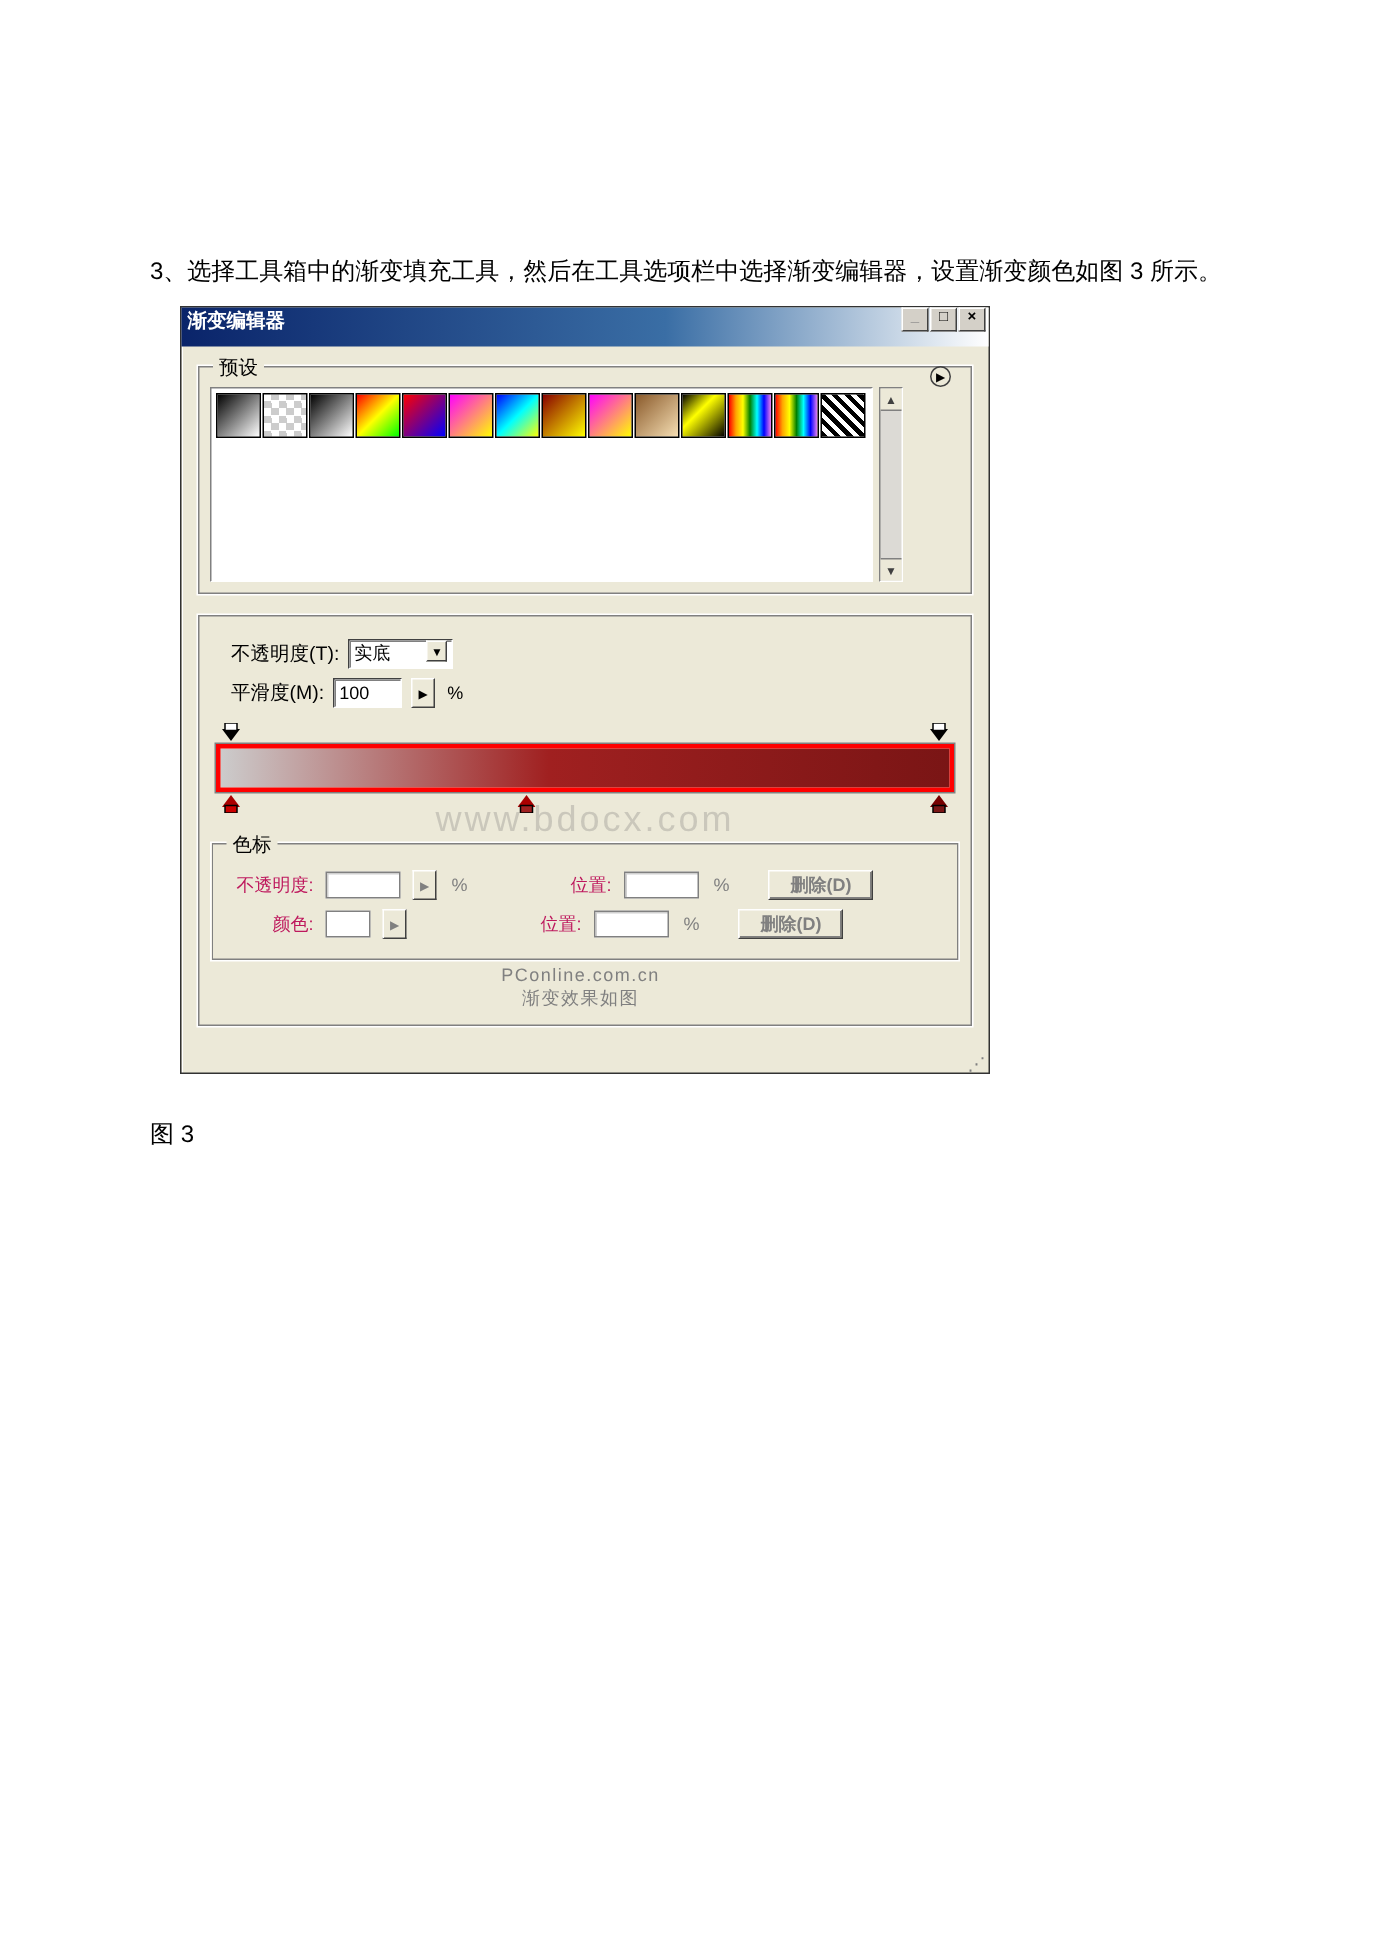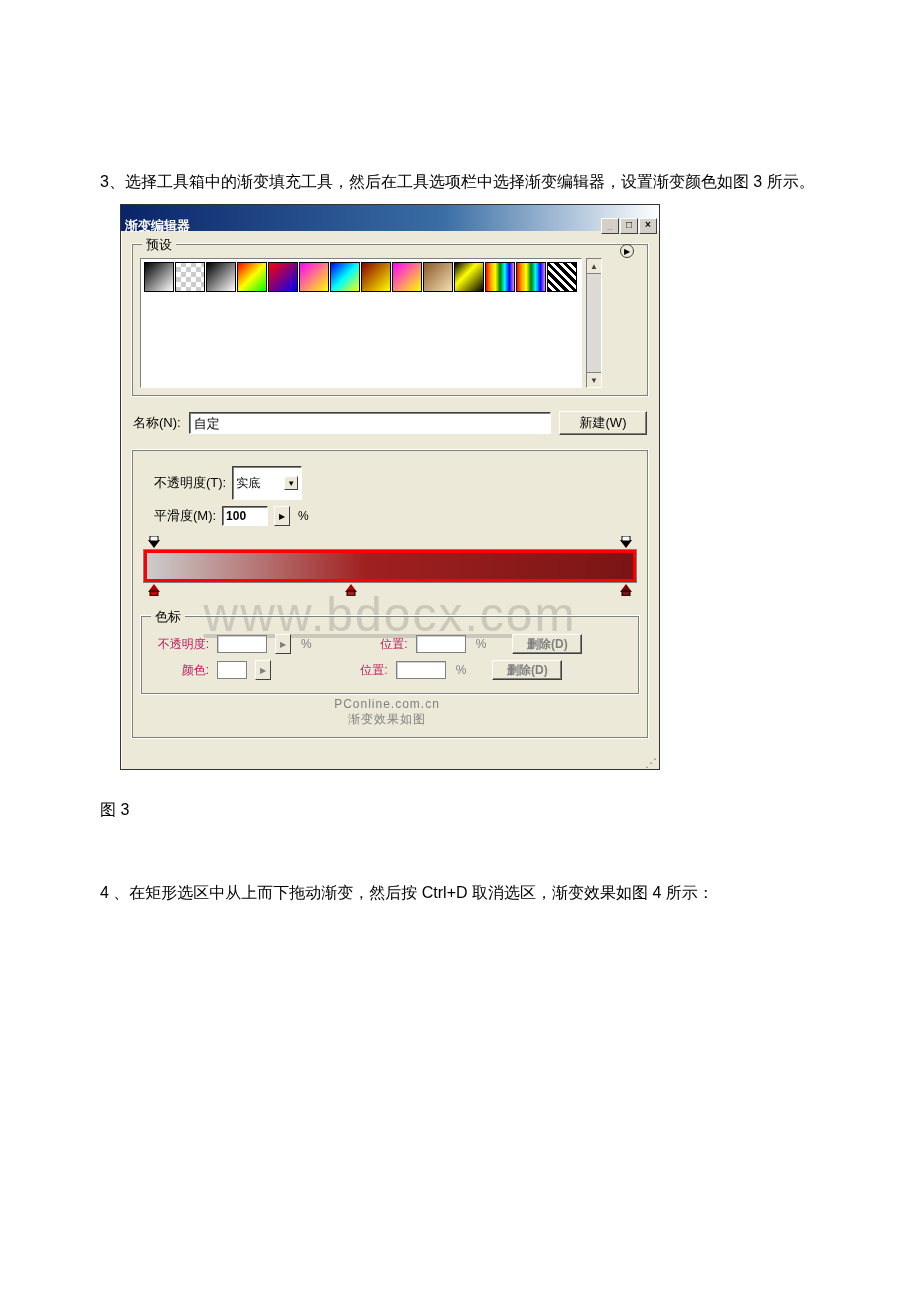--- a/index.html
+++ b/index.html
@@ -34,22 +34,21 @@
     box-shadow: 1px 1px 0 #fff inset;
     font-family: "SimSun", sans-serif;
     font-size: 13px;
     color: #000;
   }
   .titlebar {
     height: 26px;
     background: linear-gradient(to right, #0a246a 0%, #3a6ea5 60%, #fff 100%);
     color: #fff;
     display: flex;
-    align-items: center;
-    padding: 16px 2px 0 4px;
+    padding: 0 2px 0 4px;
     font-weight: bold;
   }
   .titlebar-text { flex: 1; }
   .winbtns { display: flex; gap: 1px; }
   .winbtn {
     width: 18px; height: 16px;
     background: #d4d0c8;
     border: 1px solid #404040;
     border-top-color: #fff; border-left-color: #fff;
     font-size: 10px; line-height: 12px; text-align: center;
@@ -148,36 +147,36 @@
   }
 
   
   .settings-row { display: flex; align-items: center; gap: 6px; margin: 6px 0 6px 14px; }
   .select {
     height: 20px; width: 70px;
     background: #fff;
     border: 1px solid #404040;
     border-bottom-color: #fff; border-right-color: #fff;
     box-shadow: 1px 1px 0 #808080 inset;
-    display: flex; align-items: center; justify-content: space-between;
-    padding: 16px 3px; font-size: 12px;
+    display: flex; justify-content: space-between;
+    padding: 0 3px; font-size: 12px;
   }
   .dd-arrow {
     width: 14px; height: 14px;
     background: #ece9d8;
     border: 1px solid #404040; border-top-color:#fff; border-left-color:#fff;
     font-size: 8px; display:flex;align-items:center;justify-content:center;
   }
   .num-input {
     height: 20px; width: 46px;
     background: #fff;
     border: 1px solid #404040;
     border-bottom-color: #fff; border-right-color: #fff;
     box-shadow: 1px 1px 0 #808080 inset;
-    padding: 2px 3px; font-size: 12px; font-weight: bold;
+    padding: 2px 3px; font-size: 12px;
   }
   .small-arrow {
     width: 16px; height: 20px;
     background: #ece9d8;
     border: 1px solid #404040; border-top-color:#fff; border-left-color:#fff;
     font-size: 8px; display:flex;align-items:center;justify-content:center;
   }
   .pct { font-size: 12px; margin-left: 2px; }
 
   .gradient-editor {
@@ -198,24 +197,23 @@
     position: absolute; width: 12px; height: 12px;
     transform: translateX(-50%);
   }
   .stop.opacity { top: 0; }
   .stop.color { bottom: 0; }
   .stop svg { display:block; }
 
   .watermark {
     position: absolute; left: 0; right: 0; top: 34px;
     color: rgba(100,100,100,0.25);
-    font-size: 48px; font-family: Arial, sans-serif;
+    font-size: 24px; font-family: Arial, sans-serif;
     text-align: center; letter-spacing: 2px;
     pointer-events: none;
-    text-decoration: underline;
   }
 
   .stops-fs {
     border: 1px solid #fff;
     box-shadow: 0 0 0 1px #808080 inset;
     position: relative;
     padding: 12px 8px 8px 8px;
     margin-top: 19px;
   }
   .stops-row {
@@ -292,25 +290,20 @@
               </div>
               <div class="scrollbar">
                 <div class="scrollbtn">▲</div>
                 <div class="scrollbtn bottom">▼</div>
               </div>
             </div>
           </div>
         </div>
       </div>
 
-      <div class="name-row">
-        <span class="label">名称(N):</span>
-        <div class="text-input">自定</div>
-        <div class="btn" style="width:88px">新建(W)</div>
-      </div>
 
       <div class="fs" style="padding-top:10px; padding-bottom:10px;">
         <div class="settings-row">
           <span class="label">不透明度(T):</span>
           <div class="select">
             <span>实底</span>
             <span class="dd-arrow">▼</span>
           </div>
         </div>
         <div class="settings-row">
@@ -393,15 +386,14 @@
           <span>渐变效果如图</span>
         </div>
       </div>
 
     </div>
     <div class="resize">⋰</div>
   </div>
 
   <p class="caption">图 3</p>
 
-  <p class="para">4 、在矩形选区中从上而下拖动渐变，然后按 Ctrl+D 取消选区，渐变效果如图 4 所示：</p>
 
 </div>
 
 </body></html>

